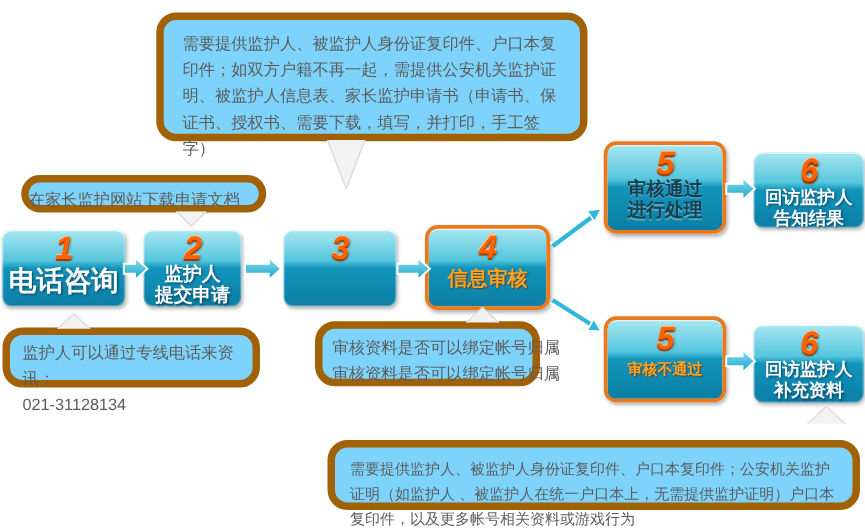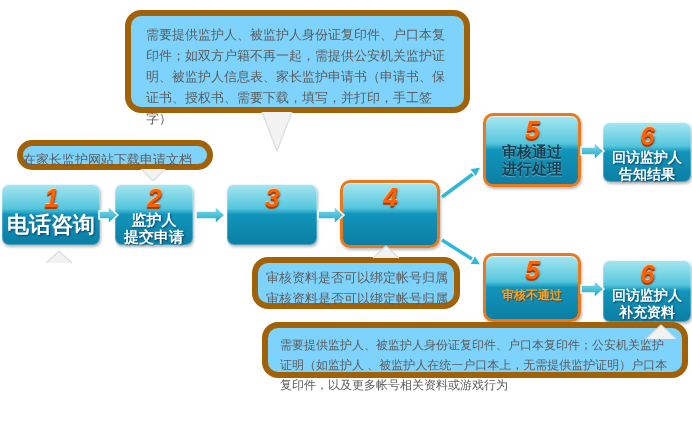--- a/index.html
+++ b/index.html
@@ -61,20 +61,21 @@
   </div>
 
   <div class="step" style="left:227px;top:184px;width:90px;height:61px;">
     <div class="num">3</div>
     <div class="gap"></div>
   </div>
 
   <div class="step hl" style="left:340px;top:180px;width:100px;height:68px;">
     <div class="num">4</div>
     <div class="gap"></div>
+    <div class="lbl orange" style="font-size:16px;">信息审核</div>
   </div>
 
   <div class="step hl" style="left:483px;top:113px;width:98px;height:74px;">
     <div class="num">5</div>
     <div class="lbl two dark">审核通过</div>
     <div class="lbl two dark">进行处理</div>
   </div>
 
   <div class="step" style="left:603px;top:122px;width:88px;height:60px;">
     <div class="num">6</div>
@@ -134,35 +135,39 @@
   </svg>
 
   <div class="callout" style="left:17px;top:140px;width:196px;height:30px;line-height:28px;">
     <span>在家长监护网站下载申请文档</span>
   </div>
   <svg class="tail" style="left:140px;top:169px;" width="26" height="15">
     <path d="M1,0 L13,12 L25,0 Z" fill="#f2f2f2"></path>
     <path d="M1,0 L13,12 M25,0 L13,12" fill="none" stroke="#dcdcdc" stroke-width="1.2"></path>
   </svg>
 
+  <div class="callout" style="left:2px;top:262px;width:206px;height:48px;padding:3px 10px;">
+    <div>监护人可以通过专线电话来资讯：</div>
+    <div>021-31128134</div>
+  </div>
   <svg class="tail" style="left:45px;top:250px;" width="28" height="14">
     <path d="M1,13 L14,1 L27,13 Z" fill="#f2f2f2"></path>
     <path d="M1,13 L14,1 M27,13 L14,1" fill="none" stroke="#dcdcdc" stroke-width="1.2"></path>
   </svg>
 
-  <div class="callout" style="left:252px;top:257px;width:208px;height:52px;padding:4px 8px;line-height:21px;white-space:nowrap;">
+  <div class="callout" style="left:252px;top:257px;width:180px;height:52px;padding:4px 8px;line-height:21px;white-space:nowrap;">
     <div>审核资料是否可以绑定帐号归属</div>
     <div>审核资料是否可以绑定帐号归属</div>
   </div>
   <svg class="tail" style="left:372px;top:245px;" width="28" height="14">
     <path d="M1,13 L14,1 L27,13 Z" fill="#f2f2f2"></path>
     <path d="M1,13 L14,1 M27,13 L14,1" fill="none" stroke="#dcdcdc" stroke-width="1.2"></path>
   </svg>
 
-  <div class="callout" style="left:262px;top:322px;width:426px;height:56px;padding:7px 12px;font-size:12px;line-height:20px;">
+  <div class="callout" style="left:262px;top:352px;width:426px;height:56px;padding:7px 12px;font-size:12px;line-height:20px;">
     <span>需要提供监护人、被监护人身份证复印件、户口本复印件；公安机关监护证明（如监护人 、被监护人在统一户口本上，无需提供监护证明）户口本复印件，以及更多帐号相关资料或游戏行为</span>
   </div>
   <svg class="tail" style="left:645px;top:324px;" width="32" height="16">
     <path d="M1,15 L16,1 L31,15 Z" fill="#f2f2f2"></path>
     <path d="M1,15 L16,1 M31,15 L16,1" fill="none" stroke="#dcdcdc" stroke-width="1.2"></path>
   </svg>
 
 </div>
 
 </body></html>

